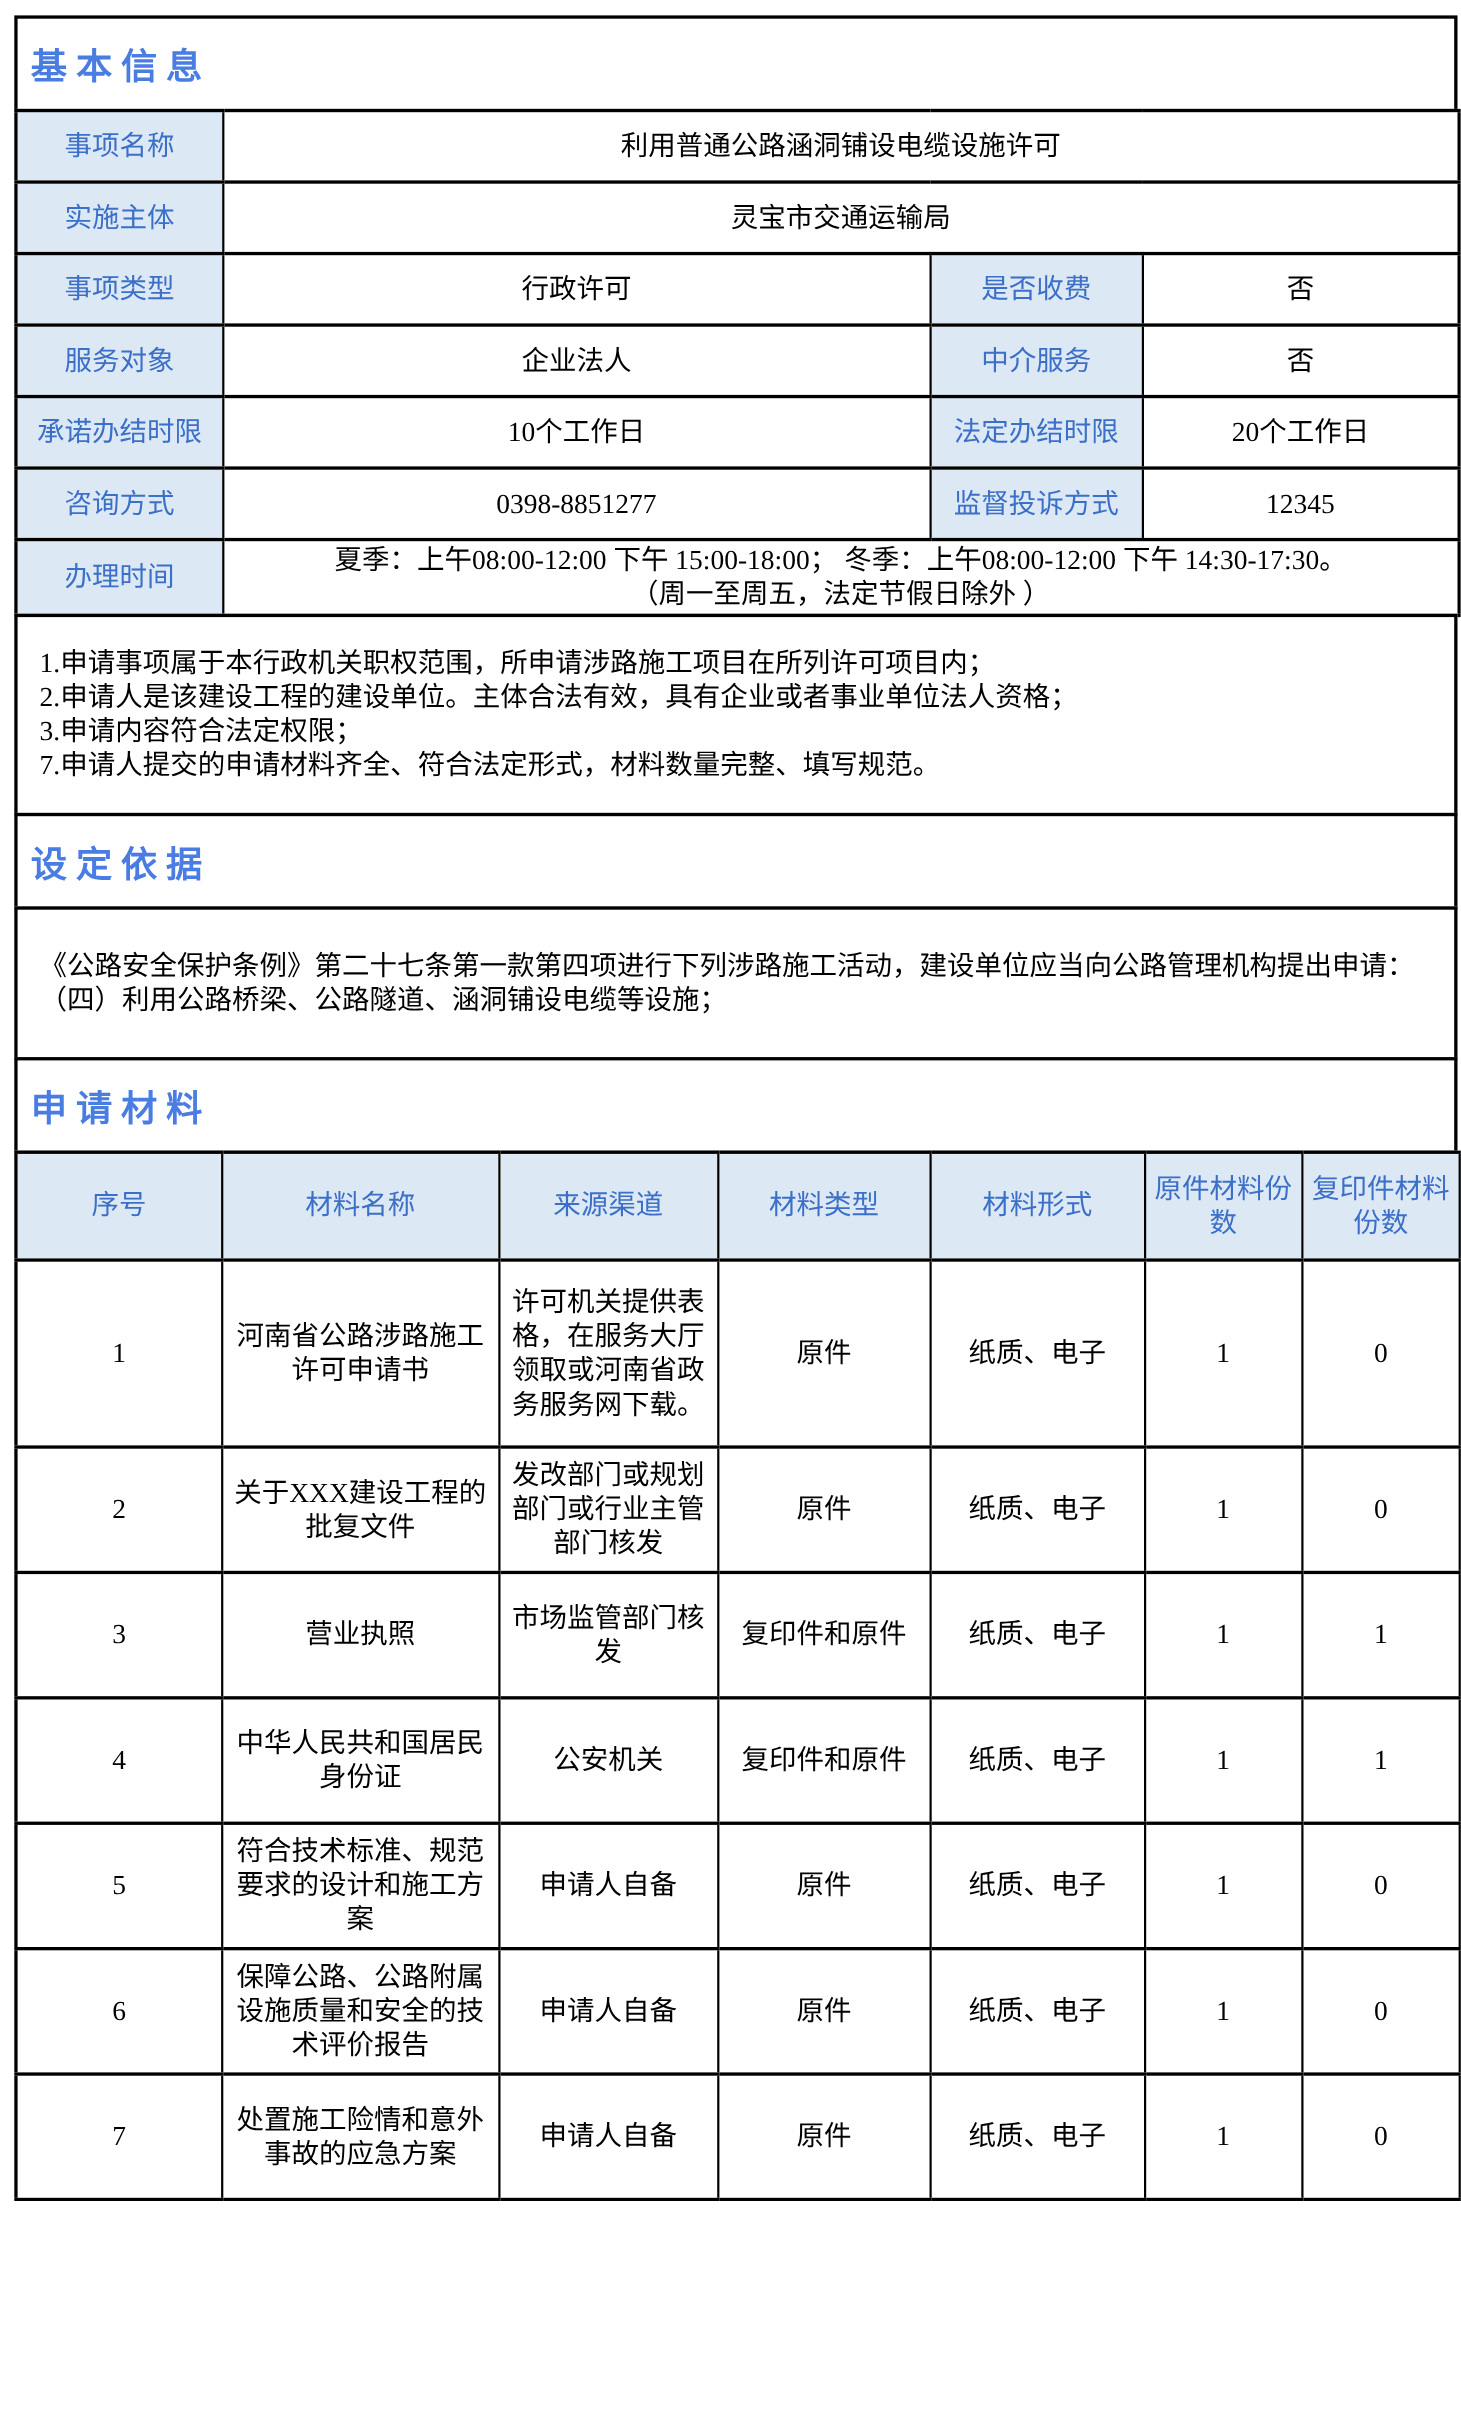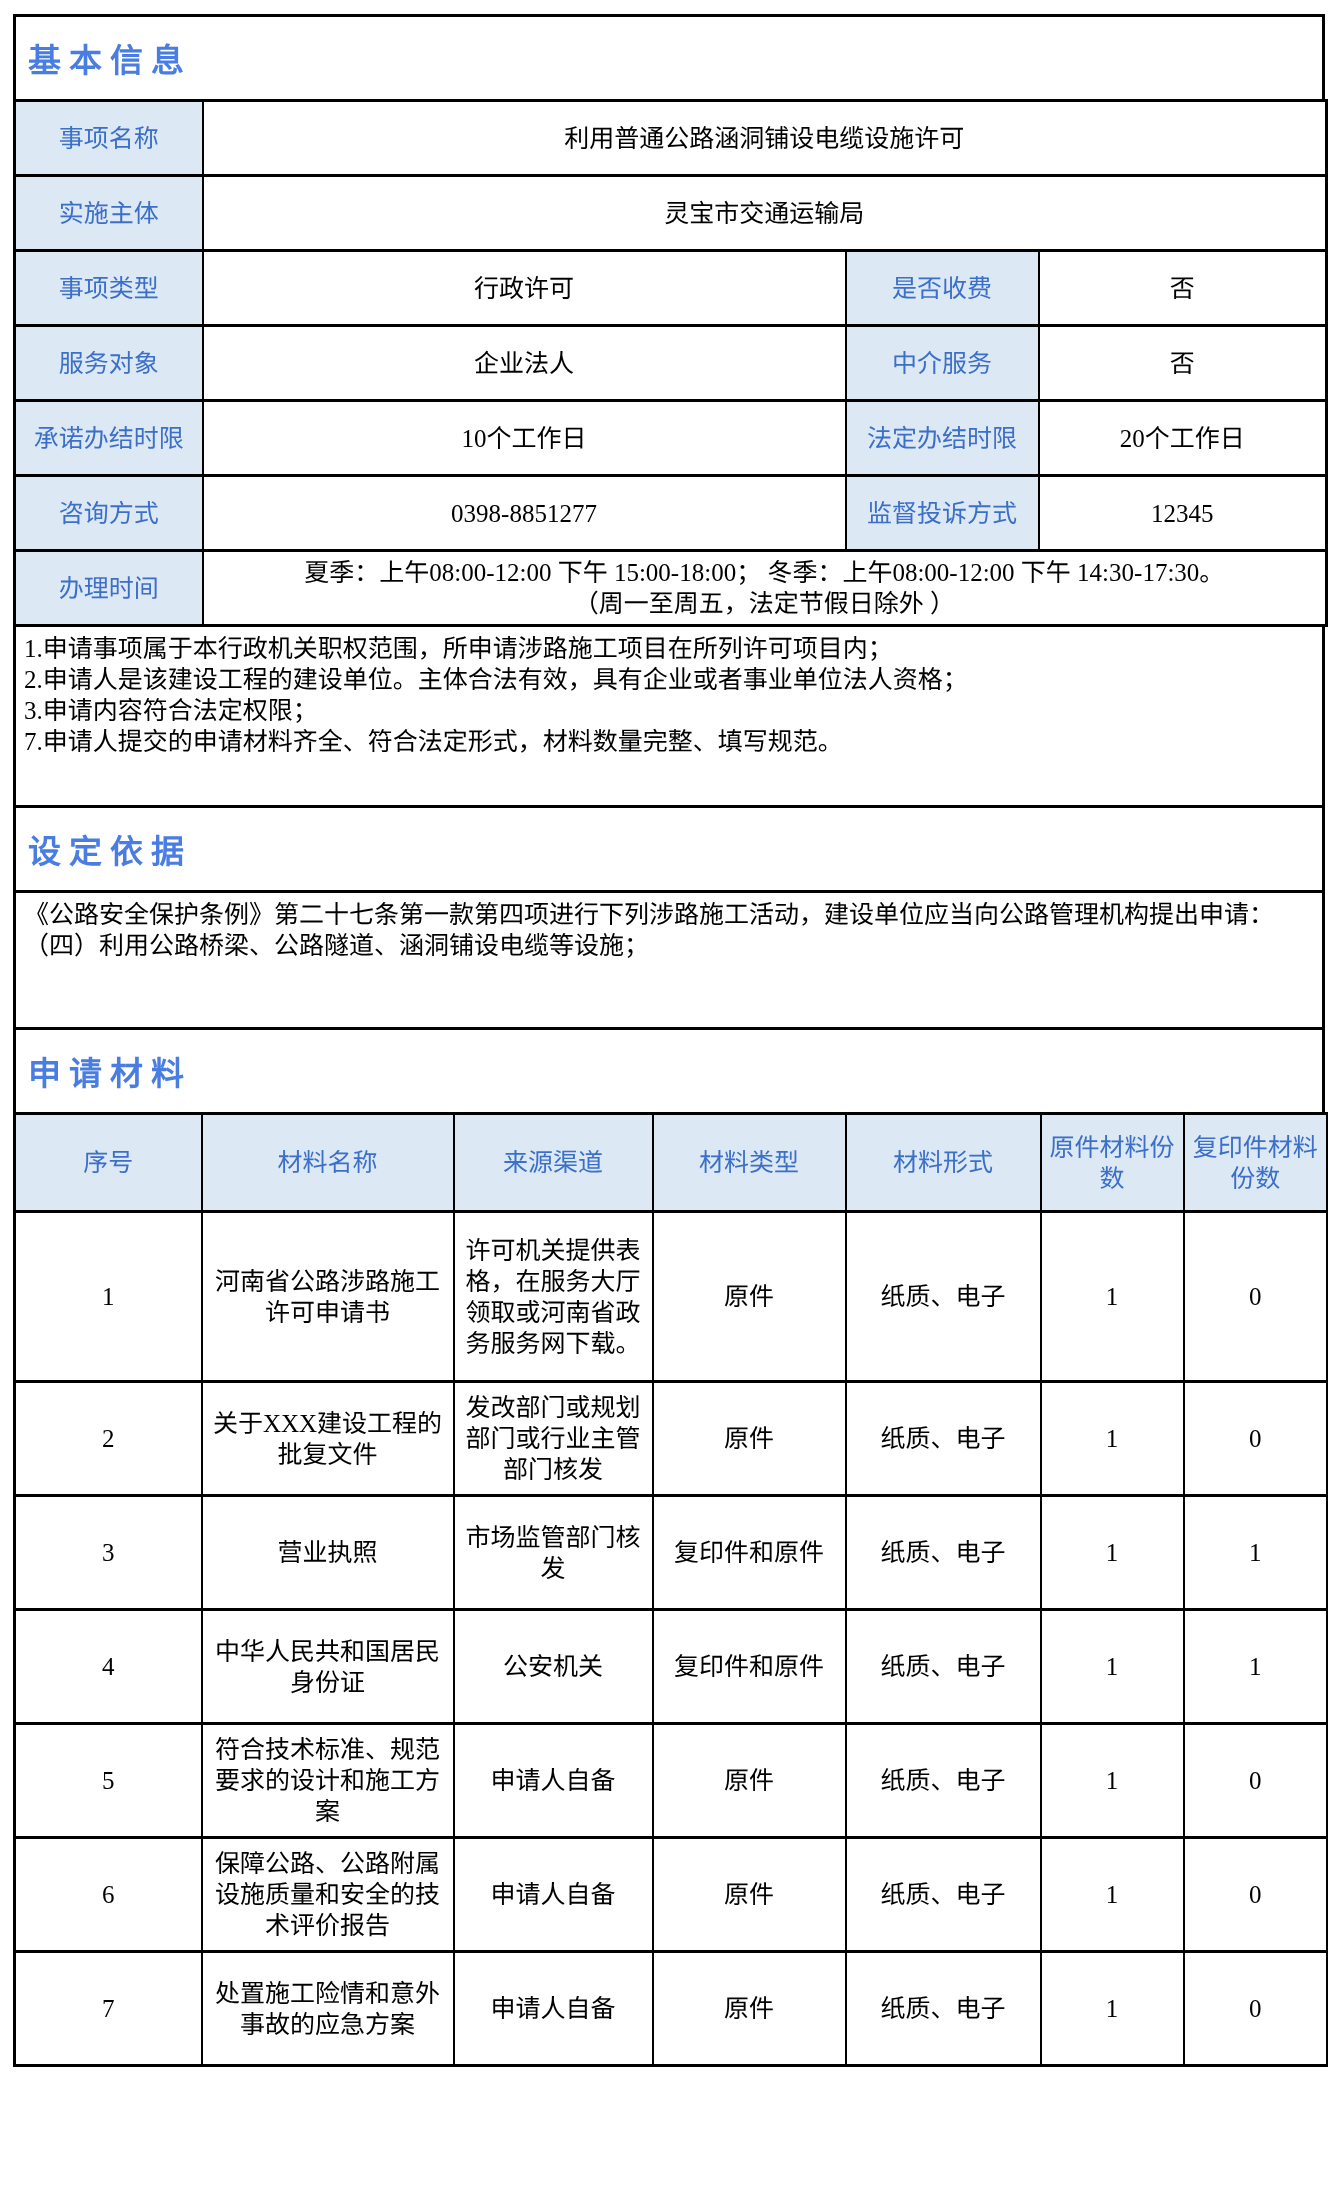--- a/index.html
+++ b/index.html
@@ -29,22 +29,22 @@
     color: #4A7DE2;
     background: #ffffff;
   }
 
   
   .tblock {
     box-sizing: border-box;
     border: 3px solid #000;
     display: flex;
     flex-direction: column;
-    justify-content: flex-start;
-    padding: 6px 8px;
+    justify-content: center;
+    padding: 6px 20px;
     font-size: 25px;
     line-height: 31px;
     text-align: left;
     background: #ffffff;
   }
   .tblock.conditions { height: 184px; }
   .tblock.basis { height: 140px; }
 
   
   table {
@@ -65,21 +65,21 @@
     font-size: 25px;
     line-height: 31px;
     font-weight: normal;
     padding: 2px 4px;
     overflow: hidden;
   }
   .label-cell, .materials thead th {
     background: #DCE9F5;
     color: #3C6FC8;
   }
-  .basic tr { height: 75px; }
+  .basic tr { height: 65px; }
   .materials thead tr { height: 98px; }
   .materials tbody tr { height: 114px; }
   .materials tbody tr:first-child { height: 170px; }
 </style>
 </head>
 <body>
 
 <div class="page stack">
 
   <div class="sec-title">

